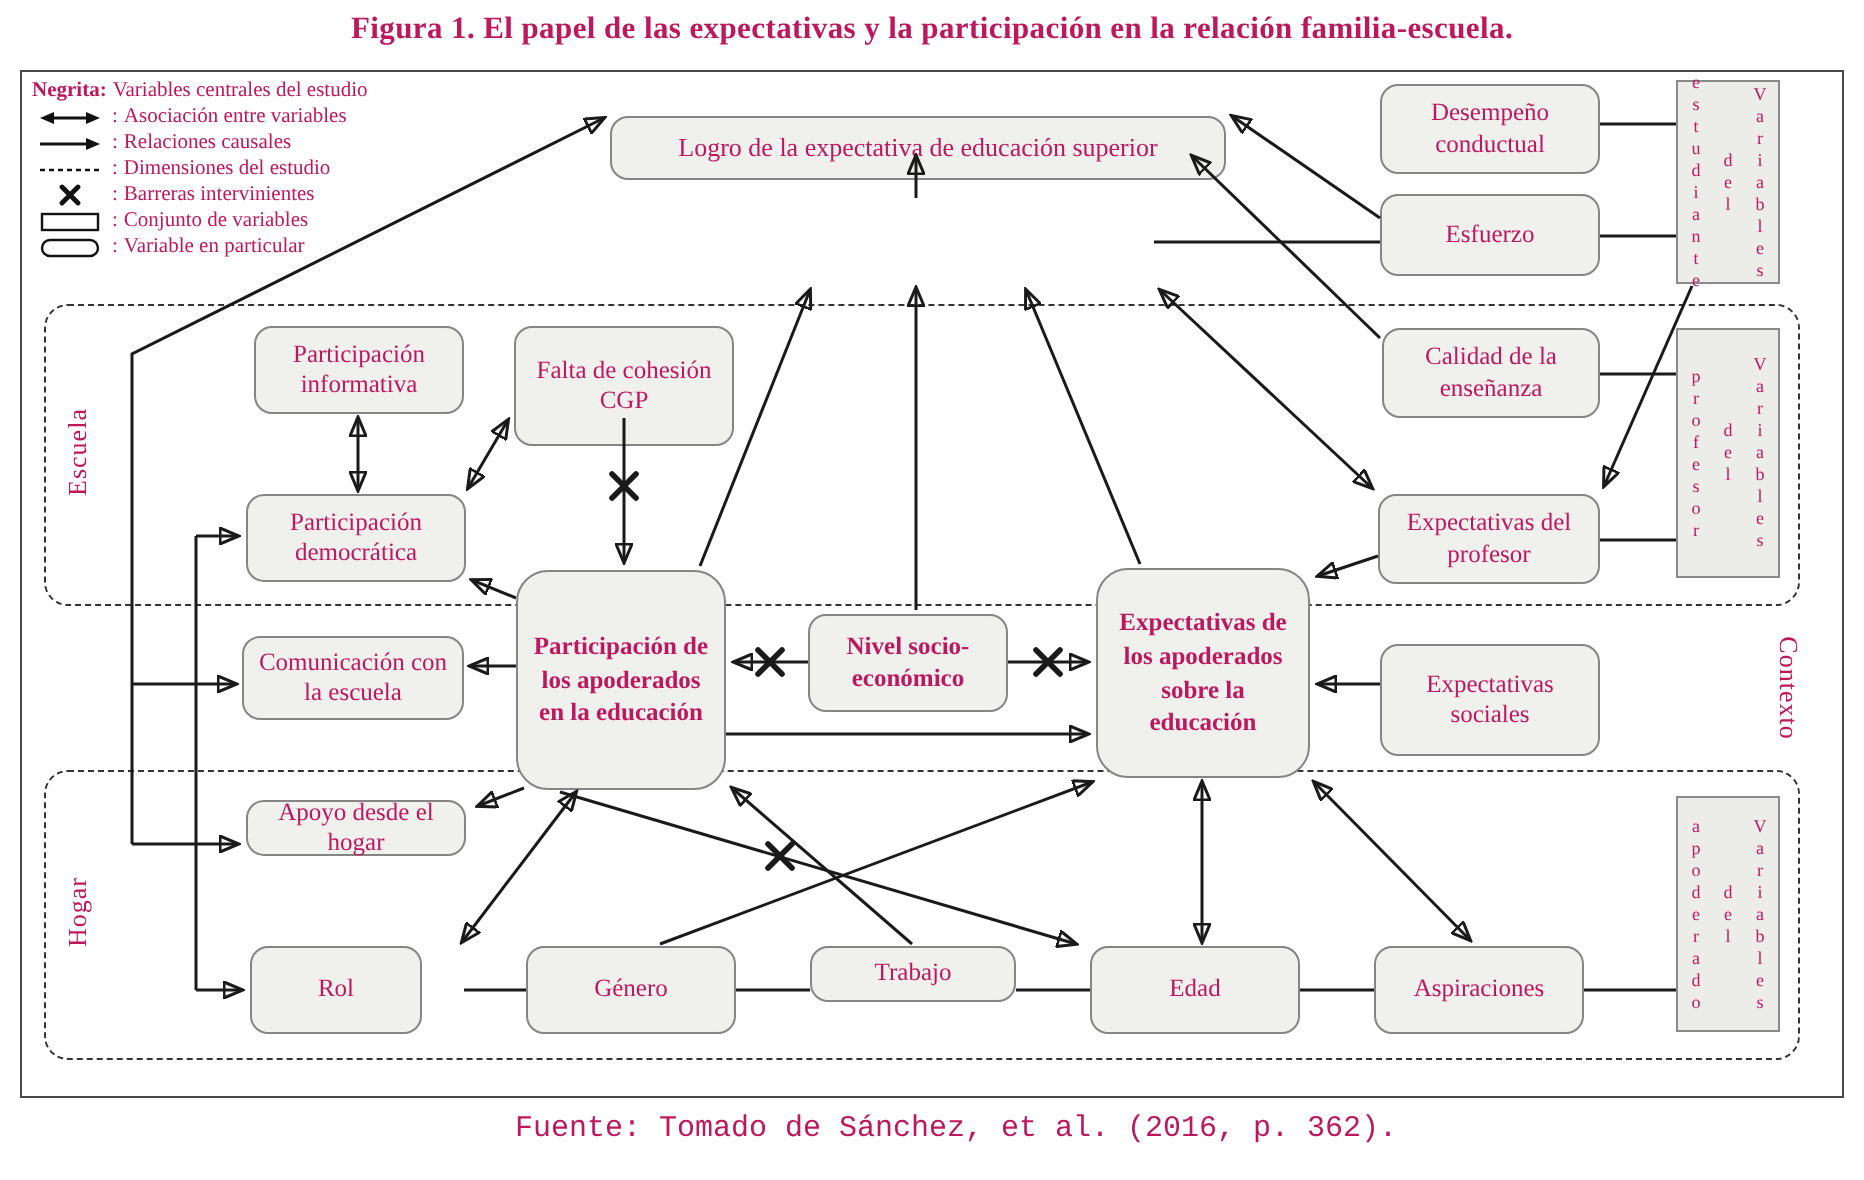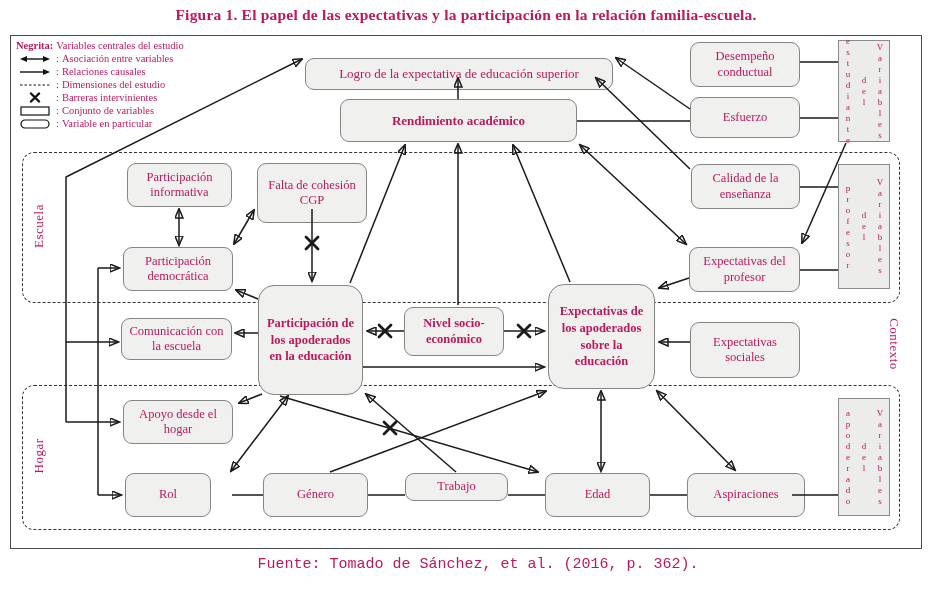--- a/index.html
+++ b/index.html
@@ -108,42 +108,41 @@
         <svg width="30" height="10" viewBox="0 0 30 10">
             <rect x="1" y="1" width="28" height="8" rx="4" fill="none" stroke="#111" stroke-width="1.2"></rect>
           </svg>
       </span>
         <span class="lg-sep">:</span>
       <span>Variable en particular</span>
     </div>
   </div>
 
   <div class="node" style="left:305px;top:43px;width:308px;height:32px;font-size:13px;margin-top:15px;">Logro de la expectativa de educación superior</div>
-  <div class="node bold" style="left:340px;top:99px;width:237px;height:43px;font-size:13px;">Rendimiento académico</div>
   <div class="node" style="left:690px;top:42px;width:110px;height:45px;">Desempeño conductual</div>
   <div class="node" style="left:690px;top:97px;width:110px;height:41px;">Esfuerzo</div>
 
   <div class="node" style="left:127px;top:163px;width:105px;height:44px;">Participación informativa</div>
   <div class="node" style="left:257px;top:163px;width:110px;height:60px;">Falta de cohesión CGP</div>
   <div class="node" style="left:123px;top:247px;width:110px;height:44px;">Participación democrática</div>
   <div class="node" style="left:691px;top:164px;width:109px;height:45px;">Calidad de la enseñanza</div>
   <div class="node" style="left:689px;top:247px;width:111px;height:45px;">Expectativas del profesor</div>
 
   <div class="node big" style="left:258px;top:285px;width:105px;height:110px;">Participación de los apoderados en la educación</div>
   <div class="node bold" style="left:404px;top:307px;width:100px;height:49px;">Nivel socio-económico</div>
   <div class="node big" style="left:548px;top:284px;width:107px;height:105px;">Expectativas de los apoderados sobre la educación</div>
   <div class="node" style="left:690px;top:322px;width:110px;height:56px;">Expectativas sociales</div>
   <div class="node" style="left:121px;top:318px;width:111px;height:42px;">Comunicación con la escuela</div>
 
-  <div class="node" style="left:123px;top:400px;width:110px;height:44px;">Apoyo desde el hogar</div>
+  <div class="node" style="left:123px;top:400px;width:110px;height:28px;">Apoyo desde el hogar</div>
   <div class="node" style="left:125px;top:473px;width:86px;height:44px;">Rol</div>
   <div class="node" style="left:263px;top:473px;width:105px;height:44px;">Género</div>
   <div class="node" style="left:405px;top:473px;width:103px;height:28px;">Trabajo</div>
   <div class="node" style="left:545px;top:473px;width:105px;height:44px;">Edad</div>
-  <div class="node" style="left:687px;top:473px;width:118px;height:44px;">Aspiraciones</div>
+  <div class="node" style="left:687px;top:473px;width:105px;height:44px;">Aspiraciones</div>
 
   <div class="node group" style="left:838px;top:40px;width:52px;height:102px;">
     <div class="vtext">
       <span>Variables</span>
         <span>del</span>
         <span>estudiante</span>
     </div>
   </div>
   <div class="node group" style="left:838px;top:164px;width:52px;height:125px;">
     <div class="vtext">

